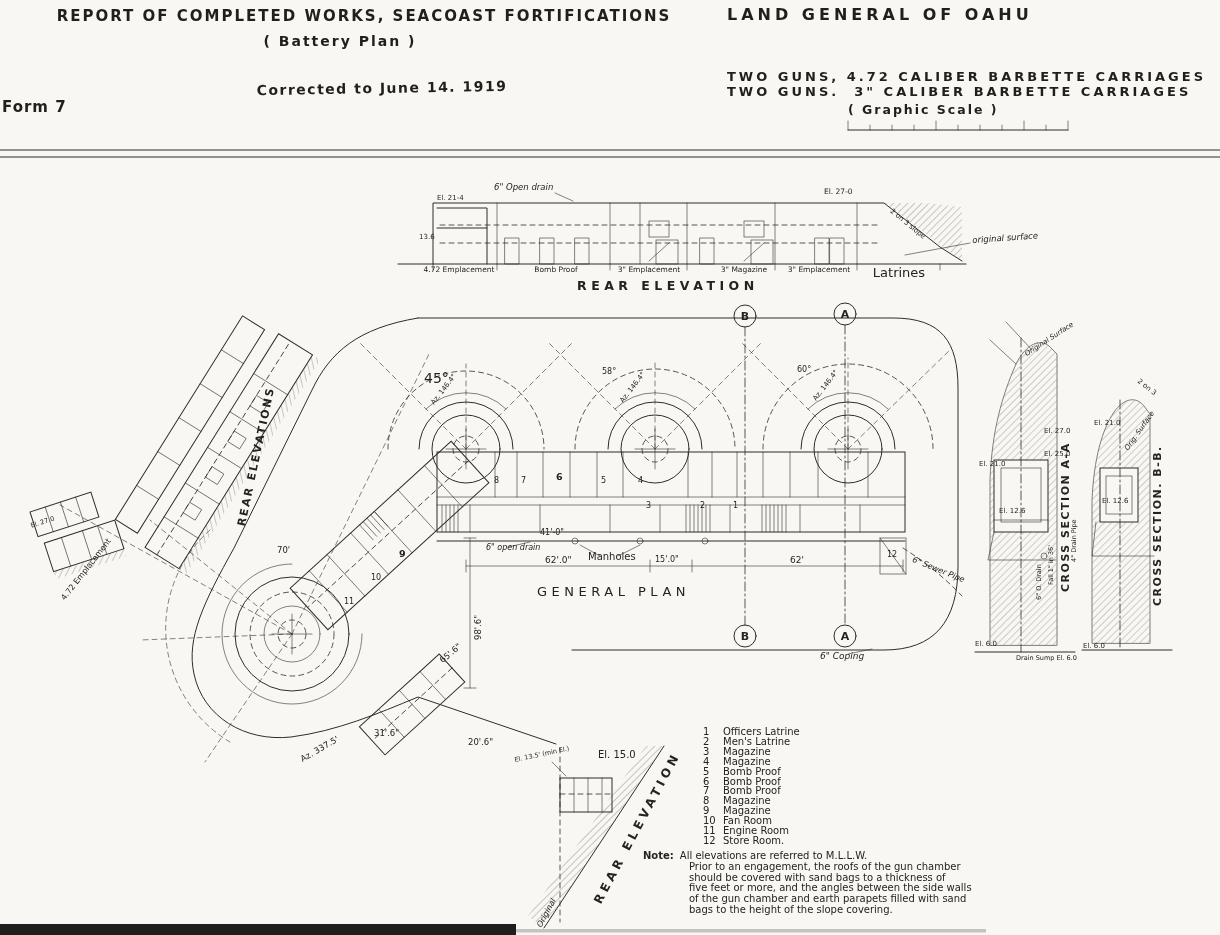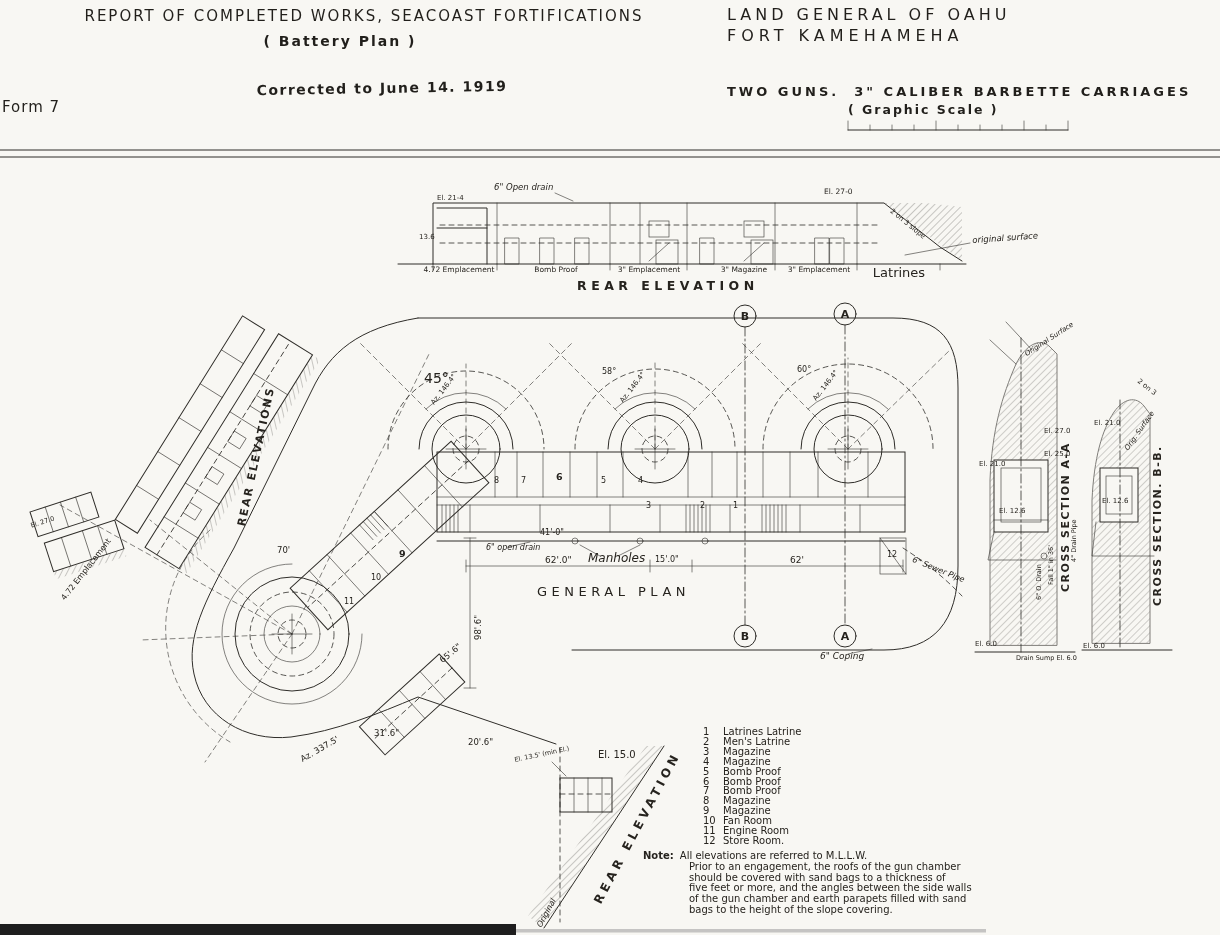--- a/index.html
+++ b/index.html
@@ -3,21 +3,21 @@
 <meta charset="utf-8">
 <style>
   body{margin:0;background:#ddd}
   .page{position:relative;width:1220px;height:935px;background:#f8f7f3;overflow:hidden;
         font-family:"DejaVu Sans",sans-serif}
   svg.art{position:absolute;left:0;top:0}
   .art path,.art rect,.art circle,.art line{fill:none;stroke:#2f2d29;stroke-width:1;stroke-linecap:round}
   .art .dash{stroke-dasharray:5 4;stroke-width:.8}
   .art .dashdot{stroke-dasharray:9 3 2 3;stroke-width:.8}
   .art .thin{stroke-width:.65;opacity:.9}
-  .hl{position:absolute;color:#211f1b;font-weight:400;white-space:pre}
+  .hl{position:absolute;color:#211f1b;font-weight:700;white-space:pre}
   .lbl{position:absolute;color:#26231e;white-space:pre;transform-origin:0 0;line-height:1}
   .ctr{transform:translateX(-50%)}
   .marker{position:absolute;width:22px;text-align:center;font-weight:700;font-size:11px;color:#26231e}
   .legend{position:absolute;left:703px;top:727px;font-size:10px;color:#26231e}
   .legend .row{display:flex;line-height:9.9px}
   .legend .num{width:20px}
   .note{position:absolute;left:643px;top:851px;font-size:10px;color:#26231e;line-height:10.8px}
   .note .first{display:flex;gap:6px}
   .note .indent{margin-left:46px}
 </style>
@@ -185,21 +185,21 @@
 
     <rect x="0" y="924" width="516" height="11" style="fill:#1e1e1e;stroke:none"></rect>
     <rect x="516" y="929" width="470" height="3.5" style="fill:#9a9a9a;stroke:none;opacity:.55"></rect>
   </svg>
 
   <div class="hl ctr" style="left:364px;top:7px;font-size:15px;letter-spacing:2px">REPORT OF COMPLETED WORKS, SEACOAST FORTIFICATIONS</div>
   <div class="hl ctr" style="left:340px;top:33px;font-size:14px;letter-spacing:2px;font-weight:600">( Battery Plan )</div>
   <div class="hl ctr" style="left:382px;top:80px;font-size:14px;letter-spacing:1.5px;font-weight:600;transform:translateX(-50%) rotate(-1deg)">Corrected to June 14. 1919</div>
   <div class="hl" style="left:2px;top:98px;font-size:15px;letter-spacing:1px">Form 7</div>
   <div class="hl" style="left:727px;top:5px;font-size:16px;letter-spacing:4px">LAND GENERAL OF OAHU</div>
-  <div class="hl" style="left:727px;top:26px;font-size:16px;letter-spacing:5px">FORT KAMEHAMEHA</div>
+  <div class="hl" style="left:727px;top:69px;font-size:13px;letter-spacing:3px;font-weight:600">TWO GUNS, 4.72 CALIBER BARBETTE CARRIAGES</div>
   <div class="hl" style="left:727px;top:84px;font-size:13px;letter-spacing:3px;font-weight:600">TWO GUNS.  3" CALIBER BARBETTE CARRIAGES</div>
   <div class="hl" style="left:848px;top:102px;font-size:12.5px;letter-spacing:2px;font-weight:600">( Graphic Scale )</div>
 
   <span class="lbl" style="left:577px;top:280px;font-size:12.5px;letter-spacing:4.5px;font-weight:600">REAR ELEVATION</span>
   <span class="lbl" style="left:494px;top:183px;font-size:8.5px;font-style:italic">6" Open drain</span>
   <span class="lbl" style="left:824px;top:188px;font-size:7.5px">El. 27-0</span>
   <span class="lbl" style="left:437px;top:195px;font-size:7px">El. 21-4</span>
   <span class="lbl" style="left:419px;top:234px;font-size:7px">13.6</span>
   <span class="lbl" style="left:893px;top:208px;font-size:7px;transform:rotate(39deg)">2 on 3 slope</span>
   <span class="lbl" style="left:972px;top:236px;font-size:8.5px;font-style:italic;transform:rotate(-4deg)">original surface</span>
@@ -218,21 +218,21 @@
   <span class="lbl" style="left:545px;top:556px;font-size:9px">62'.0"</span>
   <span class="lbl" style="left:655px;top:556px;font-size:8px">15'.0"</span>
   <span class="lbl" style="left:790px;top:556px;font-size:9px">62'</span>
   <span class="lbl" style="left:540px;top:529px;font-size:8px">41'-0"</span>
   <span class="lbl" style="left:474px;top:640px;font-size:8.5px;transform:rotate(-90deg)">98'.6"</span>
   <span class="lbl" style="left:438px;top:658px;font-size:8.5px;transform:rotate(-40deg)">65'.6"</span>
   <span class="lbl" style="left:277px;top:546px;font-size:8.5px">70'</span>
   <span class="lbl" style="left:374px;top:729px;font-size:8.5px">31'.6"</span>
   <span class="lbl" style="left:468px;top:738px;font-size:8.5px">20'.6"</span>
   <span class="lbl" style="left:486px;top:544px;font-size:8px;font-style:italic">6" open drain</span>
-  <span class="lbl" style="left:588px;top:552px;font-size:12px;font-style:italic">Manholes</span>
+  <span class="lbl" style="left:588px;top:552px;font-size:10px;">Manholes</span>
   <span class="lbl" style="left:914px;top:556px;font-size:8px;font-style:italic;transform:rotate(22deg)">6" Sewer Pipe</span>
   <span class="lbl" style="left:820px;top:652px;font-size:9px;font-style:italic">6" Coping</span>
   <span class="lbl" style="left:299px;top:756px;font-size:8.5px;transform:rotate(-30deg)">Az. 337.5'</span>
   <span class="lbl" style="left:430px;top:402px;font-size:7px;transform:rotate(-52deg)">Az. 146.4°</span>
   <span class="lbl" style="left:619px;top:400px;font-size:7px;transform:rotate(-52deg)">Az. 146.4°</span>
   <span class="lbl" style="left:812px;top:398px;font-size:7px;transform:rotate(-52deg)">Az. 146.4°</span>
   <span class="lbl" style="left:424px;top:371px;font-size:14px">45°</span>
   <span class="lbl" style="left:602px;top:368px;font-size:8px">58°</span>
   <span class="lbl" style="left:797px;top:366px;font-size:8px">60°</span>
 
@@ -272,21 +272,21 @@
   <span class="lbl" style="left:1083px;top:643px;font-size:7px">El. 6.0</span>
 
   <span class="lbl" style="left:592px;top:900px;font-size:12px;letter-spacing:4px;font-weight:600;transform:rotate(-62deg)">REAR ELEVATION</span>
   <span class="lbl" style="left:514px;top:757px;font-size:6.5px;transform:rotate(-12deg)">El. 13.5' (min El.)</span>
   <span class="lbl" style="left:598px;top:750px;font-size:10px">El. 15.0</span>
   <span class="lbl" style="left:536px;top:925px;font-size:8px;font-style:italic;transform:rotate(-62deg)">Original</span>
 
   <div class="legend">
     <div class="row">
         <span class="num">1</span>
-        <span>Latrines Latrine</span>
+        <span>Officers Latrine</span>
       </div>
     <div class="row">
         <span class="num">2</span>
         <span>Men's Latrine</span>
       </div>
     <div class="row">
         <span class="num">3</span>
         <span>Magazine</span>
       </div>
     <div class="row">

